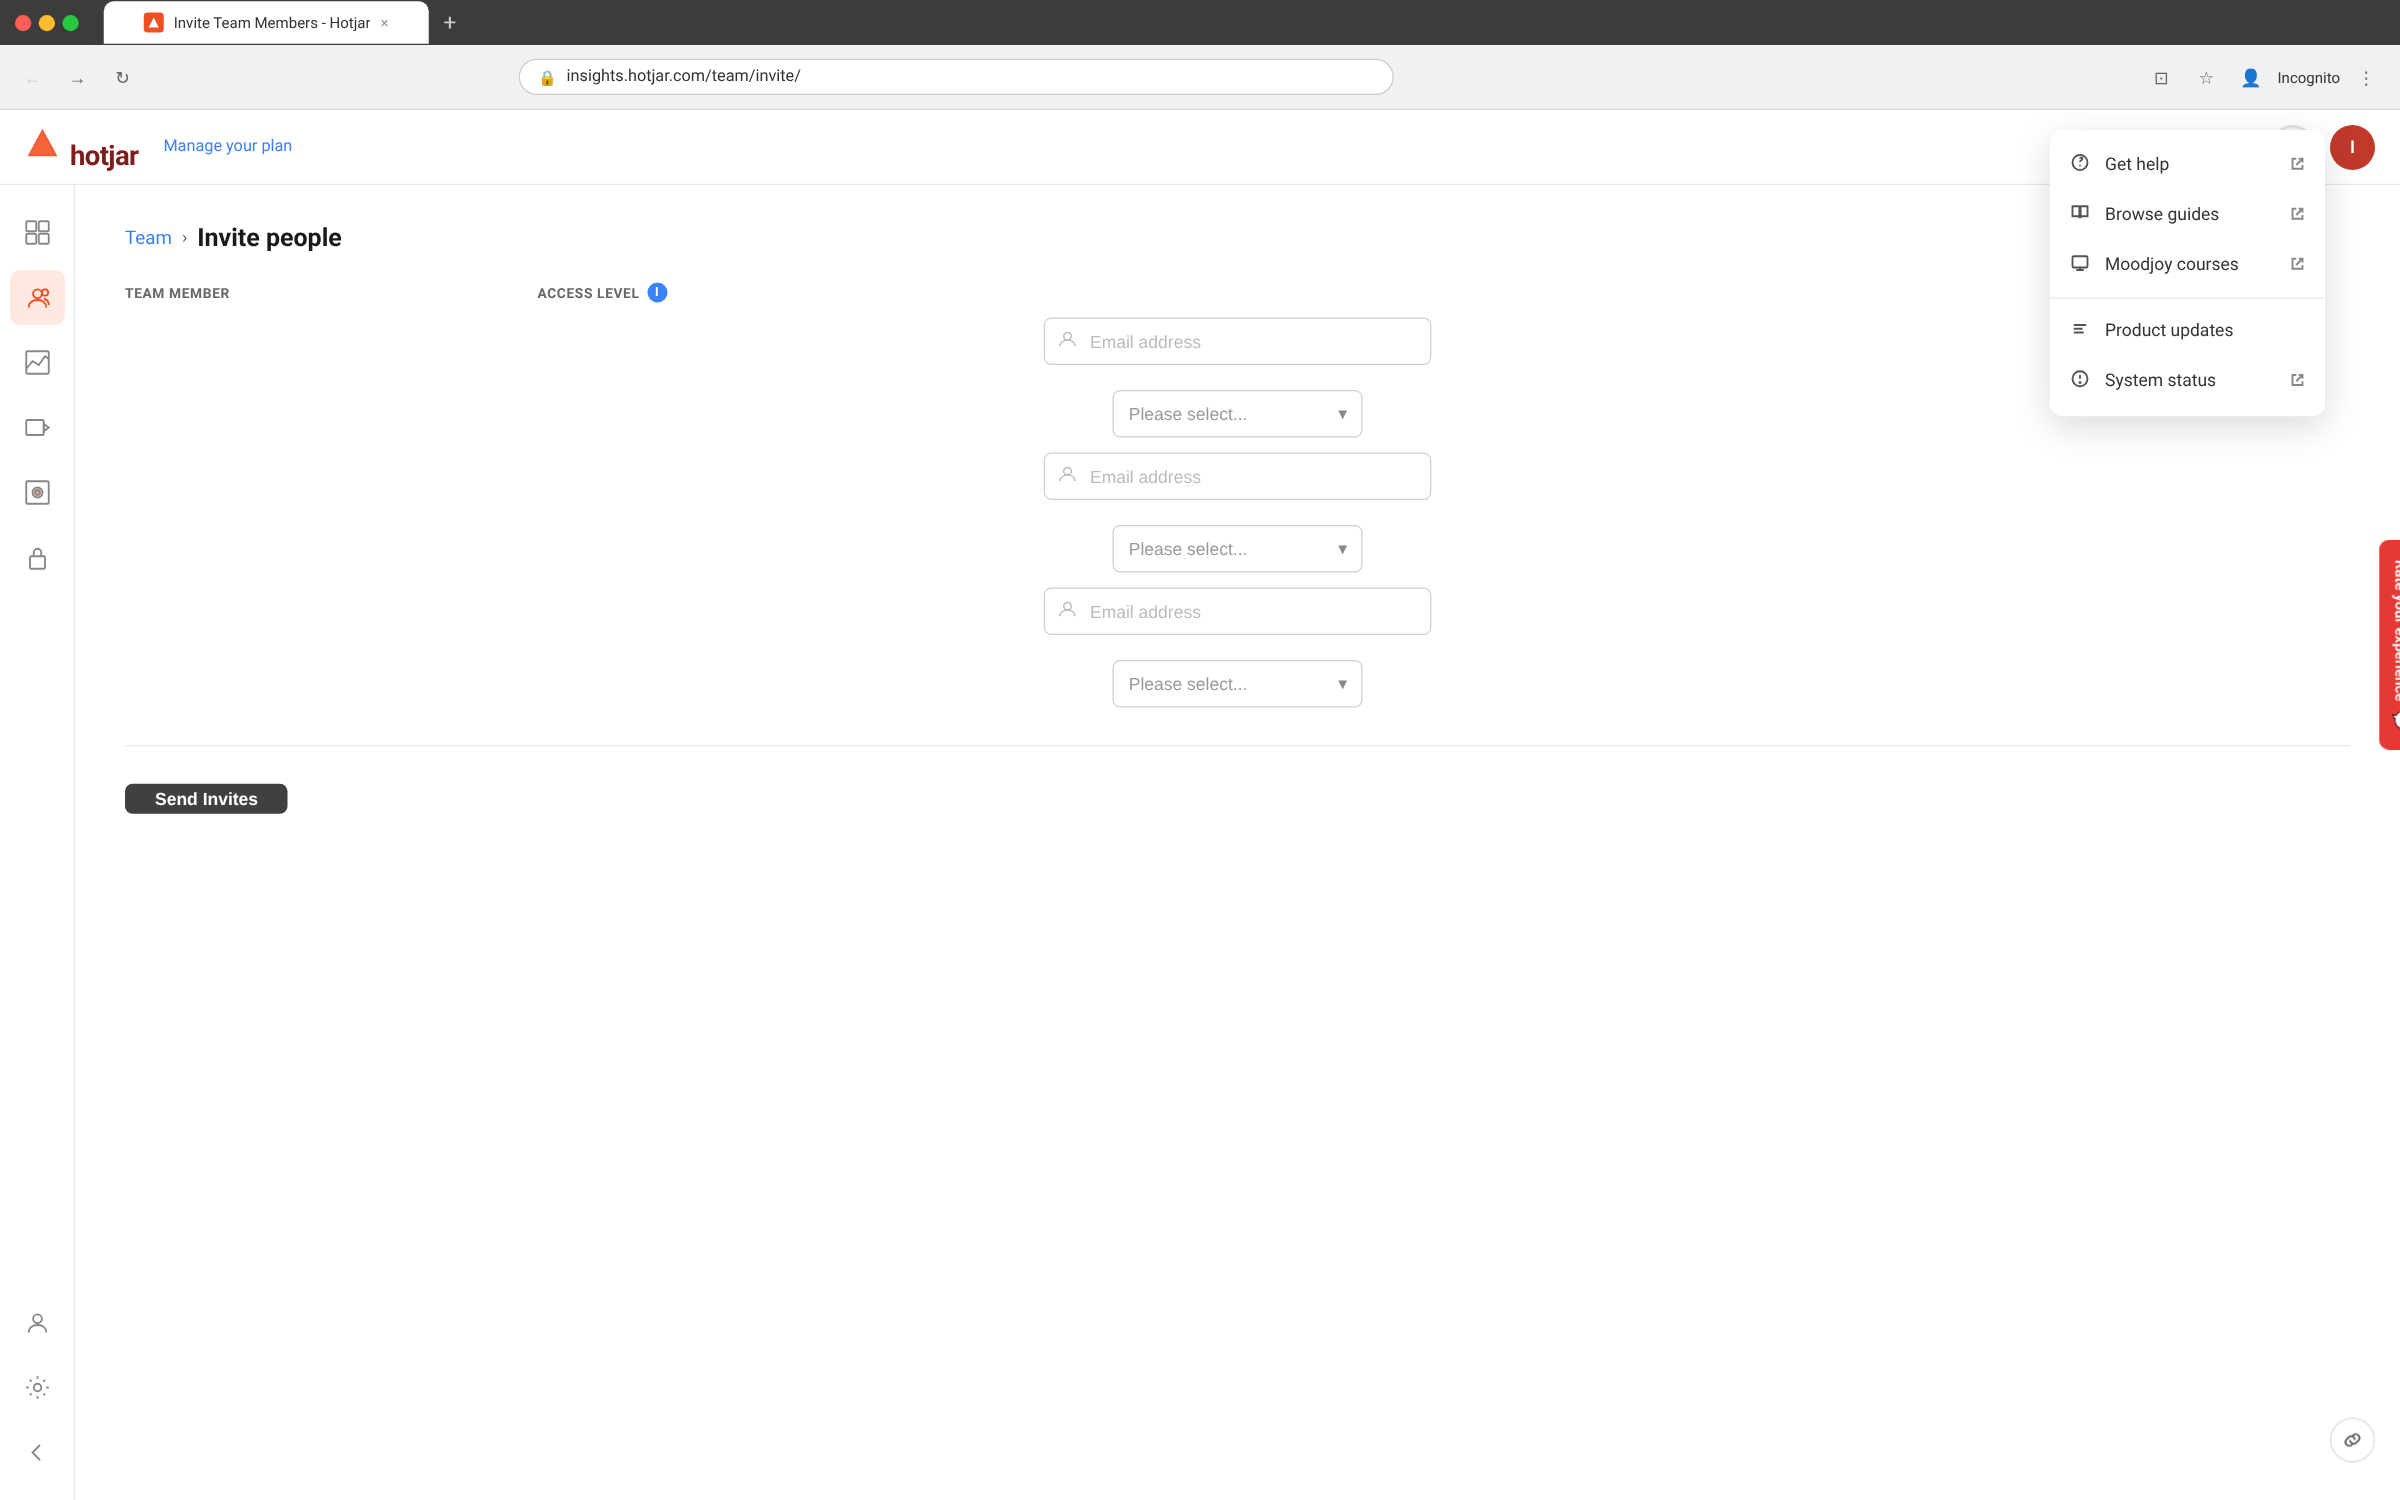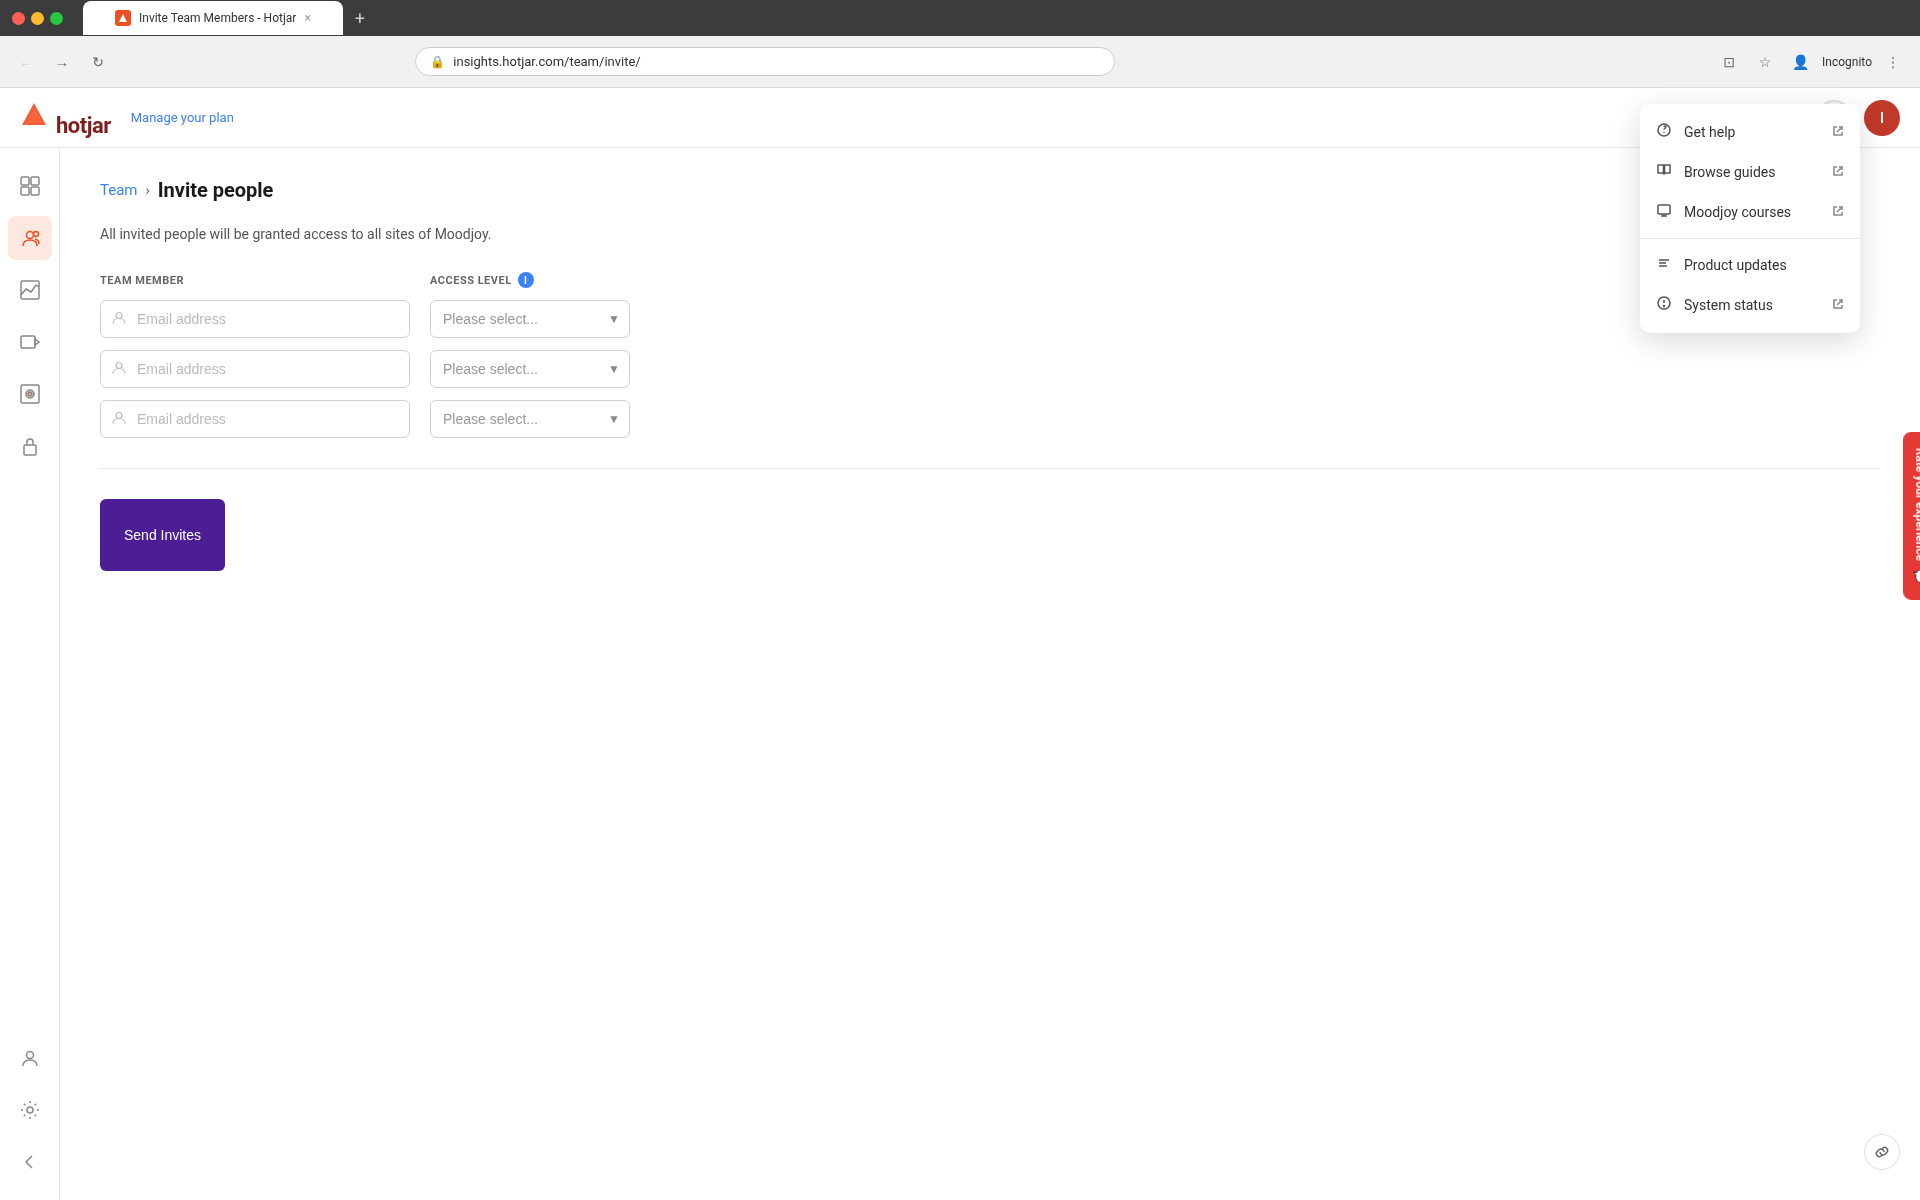--- a/index.html
+++ b/index.html
@@ -55,30 +55,30 @@
     .breadcrumb-link { color: #3b82f6; font-size: 15px; text-decoration: none; cursor: pointer; }
     .breadcrumb-separator { color: #666; font-size: 14px; }
     .breadcrumb-current { font-size: 20px; font-weight: 700; color: #1a1a1a; }
     .page-subtitle { font-size: 14px; color: #555; margin-bottom: 30px; }
     .form-section { margin-bottom: 30px; }
     .form-headers { display: flex; gap: 20px; margin-bottom: 12px; }
     .form-header-label { font-size: 11px; font-weight: 700; color: #666; text-transform: uppercase; letter-spacing: 0.5px; display: flex; align-items: center; gap: 6px; }
     .form-header-label.team-member { width: 310px; }
     .form-header-label.access-level { width: 200px; }
     .info-icon { width: 16px; height: 16px; border-radius: 50%; background: #3b82f6; color: white; font-size: 10px; display: flex; align-items: center; justify-content: center; font-weight: 700; cursor: pointer; }
-    .form-row { display: flex; gap: 20px; margin-bottom: 12px; align-items: center; }
+    .form-row { display: flex; gap: 20px; margin-bottom: 12px; align-items: center; flex-direction: column; }
     .email-input-wrapper { width: 310px; position: relative; }
     .email-input-icon { position: absolute; left: 12px; top: 50%; transform: translateY(-50%); color: #bbb; font-size: 14px; }
     .email-input { width: 100%; padding: 10px 12px 10px 36px; border: 1px solid #d0d0d0; border-radius: 6px; font-size: 14px; color: #333; outline: none; }
     .email-input::placeholder { color: #bbb; }
     .select-wrapper { width: 200px; position: relative; }
     .access-select { width: 100%; padding: 10px 32px 10px 12px; border: 1px solid #d0d0d0; border-radius: 6px; font-size: 14px; color: #999; appearance: none; background: #fff; cursor: pointer; outline: none; }
     .select-arrow { position: absolute; right: 10px; top: 50%; transform: translateY(-50%); color: #888; font-size: 12px; pointer-events: none; }
     .divider { border: none; border-top: 1px solid #e8e8e8; margin: 30px 0; }
-    .send-invites-btn { background: #4c1d95; color: white; border: none; border-radius: 6px; padding: 28px 24px; font-size: 14px; font-weight: 400; cursor: pointer; }
+    .send-invites-btn { background: #404040; color: white; border: none; border-radius: 6px; padding: 4px 24px; font-size: 14px; font-weight: 700; cursor: pointer; }
 
     
     .help-dropdown { position: absolute; top: 104px; right: 60px; background: #fff; border-radius: 10px; box-shadow: 0 8px 30px rgba(0,0,0,0.15); width: 220px; z-index: 100; padding: 8px 0; }
     .help-item { display: flex; align-items: center; gap: 12px; padding: 10px 16px; cursor: pointer; color: #333; font-size: 14px; justify-content: space-between; }
     .help-item-icon { font-size: 16px; color: #555; flex-shrink: 0; }
     .help-item-label { flex: 1; }
     .help-item-ext { color: #888; font-size: 12px; }
     .help-divider { border: none; border-top: 1px solid #e8e8e8; margin: 6px 0; }
 
     
@@ -227,21 +227,20 @@
 
   <div class="main-content">
     
     <div class="breadcrumb">
       <a class="breadcrumb-link">Team</a>
       <span class="breadcrumb-separator">›</span>
       <span class="breadcrumb-current">Invite people</span>
     </div>
 
     
-    <p class="page-subtitle">All invited people will be granted access to all sites of Moodjoy.</p>
 
     
     <div class="form-section">
 
       <div class="form-headers">
         <div class="form-header-label team-member">
           <span>TEAM MEMBER</span>
         </div>
         <div class="form-header-label access-level">
           <span>ACCESS LEVEL</span>

